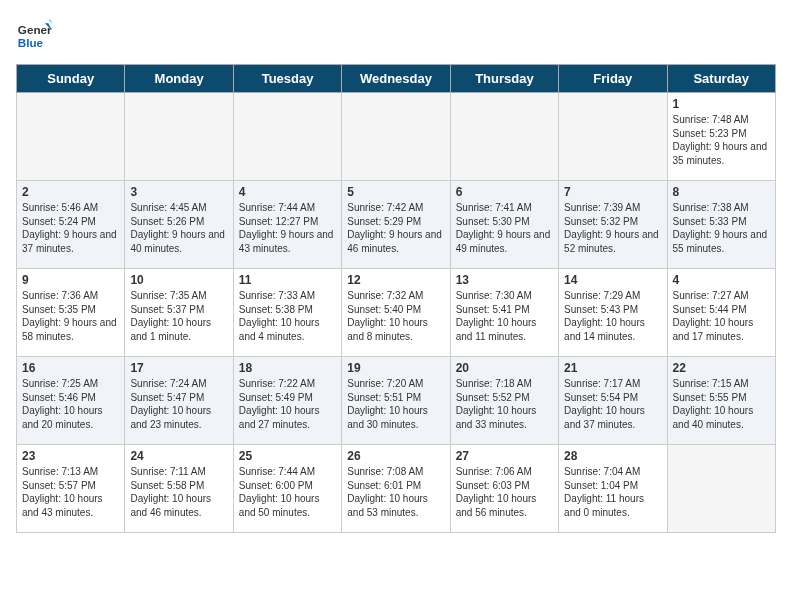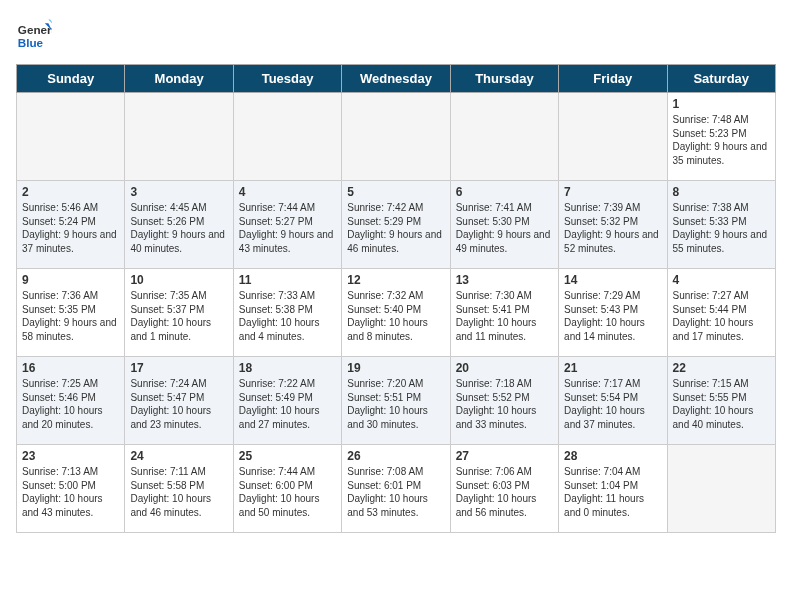--- a/index.html
+++ b/index.html
@@ -137,21 +137,21 @@
         </td>
         <td>
           <span class="day-num">3</span>
           <div class="day-info">Sunrise: 4:45 AM
 Sunset: 5:26 PM
 Daylight: 9 hours and 40 minutes.</div>
         </td>
         <td>
           <span class="day-num">4</span>
           <div class="day-info">Sunrise: 7:44 AM
-Sunset: 5:27 PM
+Sunset: 12:27 PM
 Daylight: 9 hours and 43 minutes.</div>
         </td>
         <td>
           <span class="day-num">5</span>
           <div class="day-info">Sunrise: 7:42 AM
 Sunset: 5:29 PM
 Daylight: 9 hours and 46 minutes.</div>
         </td>
         <td>
           <span class="day-num">6</span>
@@ -257,21 +257,21 @@
           <span class="day-num">22</span>
           <div class="day-info">Sunrise: 7:15 AM
 Sunset: 5:55 PM
 Daylight: 10 hours and 40 minutes.</div>
         </td>
       </tr>
       <tr>
         <td>
           <span class="day-num">23</span>
           <div class="day-info">Sunrise: 7:13 AM
-Sunset: 5:00 PM
+Sunset: 5:57 PM
 Daylight: 10 hours and 43 minutes.</div>
         </td>
         <td>
           <span class="day-num">24</span>
           <div class="day-info">Sunrise: 7:11 AM
 Sunset: 5:58 PM
 Daylight: 10 hours and 46 minutes.</div>
         </td>
         <td>
           <span class="day-num">25</span>

